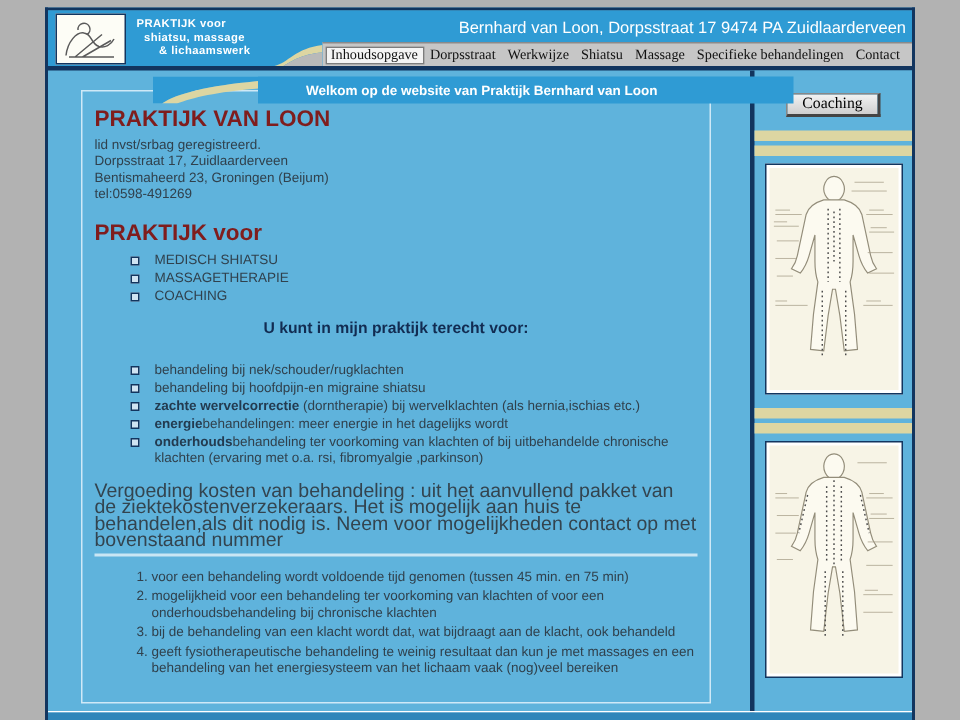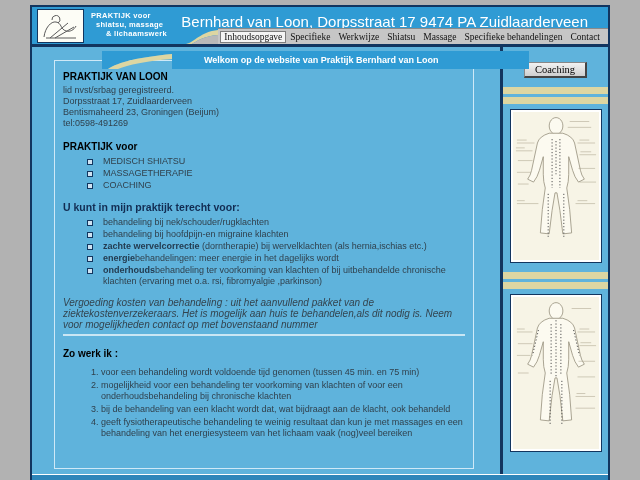--- a/index.html
+++ b/index.html
@@ -18,21 +18,21 @@
   
   .header{position:absolute;left:0;top:0;width:576px;height:37px;background:#2f9bd4;}
   .logo-box{
     position:absolute;left:5px;top:2px;width:45px;height:32px;
     background:#fdfdf6;border:1px solid #12355f;
   }
   .logo-text{position:absolute;left:59px;top:4px;color:#ffffff;font-weight:bold;
     font-size:7.5px;line-height:9px;letter-spacing:.3px;}
   .logo-text .l1{padding-left:5px;}
   .logo-text .l2{padding-left:15px;}
-  .address{position:absolute;right:20px;top:6px;color:#ffffff;font-size:15px;}
+  .address{position:absolute;right:4px;top:6px;color:#ffffff;font-size:11px;}
   .navwrap{position:absolute;right:0;bottom:0;height:15px;display:flex;align-items:flex-end;}
   .nav-swoosh{display:block;height:15px;width:34px;}
   nav{
     height:15px;display:flex;align-items:center;
     background:#c6c6c6;border-top:1px solid #8a8a8a;
     font-family:"Liberation Serif", serif;font-size:9.5px;color:#111;
     padding:0 4px 0 2px;white-space:nowrap;text-align:right;
   }
   .nav-item{padding:0 4px;cursor:pointer;text-decoration:none;color:#111;}
   .nav-item.active{background:#f4f4f4;border:1px solid #7d7d7d;padding:0 3px;}
@@ -43,33 +43,33 @@
   .banner-swoosh{display:block;width:70px;height:18px;}
   .banner{
     width:325px;height:18px;background:#2f9bd4;color:#ffffff;
     font-size:9px;font-weight:bold;line-height:18px;padding-left:32px;
   }
   .content-box{
     position:absolute;left:22px;top:13px;width:420px;height:409px;
     box-sizing:border-box;border:1px solid #cfe9f7;
     padding:8px 8px 6px 8px;color:#30414d;font-size:9px;z-index:2;
   }
-  h1,h2{font-size:10px;color:#000000;margin:0;}
+  h1,h2{font-size:15px;color:#7f1d1d;margin:0;}
   h1{margin:2px 0 3px 0;}
   h2{margin:12px 0 4px 0;}
-  h3{font-size:10.5px;color:#122c52;margin:10px 0 4px 0;}
+  h3{font-size:10.5px;color:#122c52;margin:10px 0 16px 0;text-align:center;}
   .intro div{line-height:11px;}
   ul.sq{list-style:none;margin:2px 0 0 0;padding:0 0 0 24px;}
   ul.sq li{line-height:11px;display:flex;align-items:flex-start;margin:0 0 1px 0;}
   .sqb{
     flex:0 0 auto;width:4px;height:4px;margin:3px 10px 0 0;
     background:#cfe3f2;border:1px solid #12355f;
   }
   ul.sq b{font-weight:bold;color:#233b50;}
-  .note{font-style:italic;font-size:10px;line-height:11px;margin:10px 0 4px 0;color:#33444f;}
+  .note{font-size:13px;line-height:11px;margin:10px 0 4px 0;color:#33444f;}
   hr.sep{border:none;border-top:2px solid #c9e6f4;margin:2px 0 0 0;}
   ol{margin:8px 0 0 0;padding:0 0 0 38px;}
   ol li{line-height:11px;margin-bottom:2px;}
   
   .sidebar{
     position:absolute;right:0;top:40px;width:108px;height:428px;
     box-sizing:border-box;border-left:3px solid #12355f;background:#5fb3dc;
     text-align:center;
   }
   .coach{
@@ -113,21 +113,21 @@
       <div class="l2">&amp; lichaamswerk</div>
     </div>
     <div class="address">Bernhard van Loon, Dorpsstraat 17 9474 PA Zuidlaarderveen</div>
     <div class="navwrap">
       <svg class="nav-swoosh" viewBox="0 0 34 15">
         <path d="M2,15 C11,13 16,3 34,1 L34,6 C20,7 13,12 8,15 Z" fill="#ddd6a2"></path>
         <path d="M34,6 C20,7 13,12 8,15 L34,15 Z" fill="#b9b9b9"></path>
       </svg>
       <nav>
         <a class="nav-item active">Inhoudsopgave</a>
-        <a class="nav-item">Specifieke</a>
+        <a class="nav-item">Dorpsstraat</a>
         <a class="nav-item">Werkwijze</a>
         <a class="nav-item">Shiatsu</a>
         <a class="nav-item">Massage</a>
         <a class="nav-item">Specifieke behandelingen</a>
         <a class="nav-item">Contact</a>
       </nav>
     </div>
   </div>
   <div class="header-rule"></div>
 
@@ -166,40 +166,39 @@
       </ul>
 
       <h3>U kunt in mijn praktijk terecht voor:</h3>
       <ul class="sq">
         <li>
             <span class="sqb"></span>
             <span><b></b><span>behandeling bij nek/schouder/rugklachten</span></span>
           </li>
         <li>
             <span class="sqb"></span>
-            <span><b></b><span>behandeling bij hoofdpijn-en migraine klachten</span></span>
+            <span><b></b><span>behandeling bij hoofdpijn-en migraine shiatsu</span></span>
           </li>
         <li>
             <span class="sqb"></span>
             <span><b>zachte wervelcorrectie</b><span> (dorntherapie) bij wervelklachten (als hernia,ischias etc.)</span></span>
           </li>
         <li>
             <span class="sqb"></span>
             <span><b>energie</b><span>behandelingen: meer energie in het dagelijks wordt</span></span>
           </li>
         <li>
             <span class="sqb"></span>
             <span><b>onderhouds</b><span>behandeling ter voorkoming van klachten of bij uitbehandelde chronische klachten (ervaring met o.a. rsi, fibromyalgie ,parkinson)</span></span>
           </li>
       </ul>
 
       <p class="note">Vergoeding kosten van behandeling : uit het aanvullend pakket van de ziektekostenverzekeraars. Het is mogelijk aan huis te behandelen,als dit nodig is. Neem voor mogelijkheden contact op met bovenstaand nummer</p>
       <hr class="sep">
 
-      <h2>Zo werk ik :</h2>
       <ol>
         <li>voor een behandeling wordt voldoende tijd genomen (tussen 45 min. en 75 min)</li>
         <li>mogelijkheid voor een behandeling ter voorkoming van klachten of voor een onderhoudsbehandeling bij chronische klachten</li>
         <li>bij de behandeling van een klacht wordt dat, wat bijdraagt aan de klacht, ook behandeld</li>
         <li>geeft fysiotherapeutische behandeling te weinig resultaat dan kun je met massages en een behandeling van het energiesysteem van het lichaam vaak (nog)veel bereiken</li>
 
       </ol>
     </div>
   </div>
 

